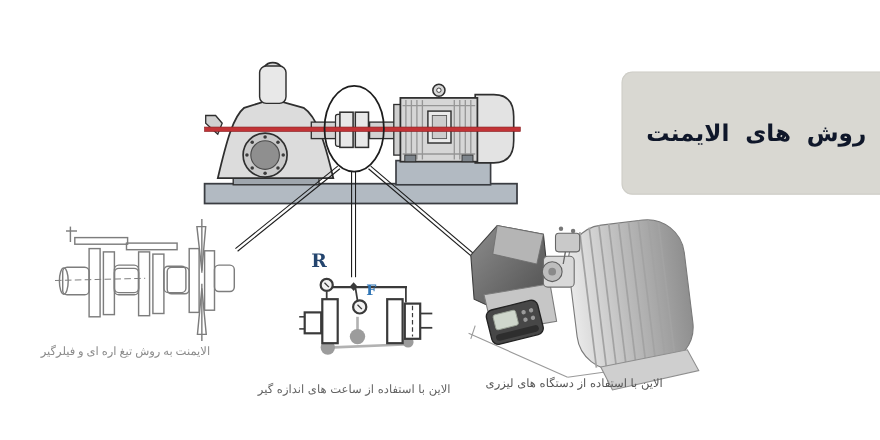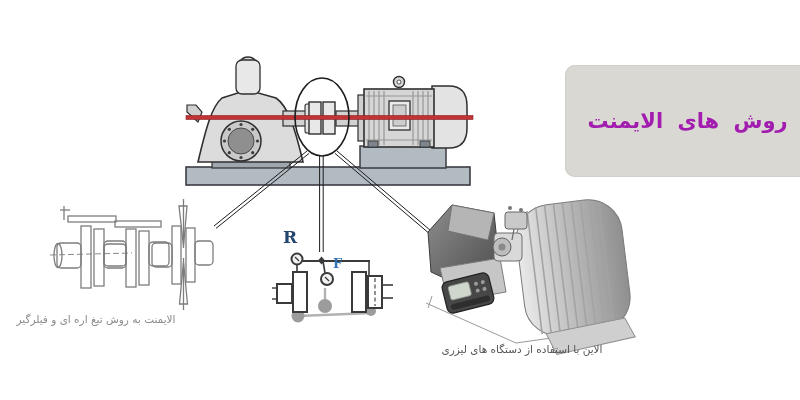--- a/index.html
+++ b/index.html
@@ -9,28 +9,28 @@
   }
   .stage svg{position:absolute;left:0;top:0;}
   .title-box{
     position:absolute;left:565px;top:65px;width:245px;height:112px;
     background:#d9d8d2;border-radius:10px 10px 10px 10px;
     box-shadow:inset 0 0 0 1px #cfcec8;
     display:flex;flex-direction:column;justify-content:center;align-items:center;
     gap:10px;direction:rtl;
   }
   .title-line{
-    font-weight:bold;font-size:21px;color:#a21caf;letter-spacing:0.5px;
+    font-weight:bold;font-size:21px;color:#0f172a;letter-spacing:0.5px;
     word-spacing:7px;white-space:nowrap;
   }
   .caption{
     position:absolute;direction:rtl;text-align:center;white-space:nowrap;
     font-size:10.5px;color:#6e6e6e;
   }
-  .cap-left{left:5px;top:313px;width:182px;color:#8a8a8a;}
+  .cap-left{left:23px;top:313px;width:182px;color:#8a8a8a;font-family:Liberation Serif, serif;}
   .cap-mid{left:228px;top:348px;width:188px;color:#636363;}
   .cap-right{left:423px;top:343px;width:198px;color:#565656;}
 </style>
 </head>
 <body>
 
 <div class="stage">
 
   <svg width="800" height="400" viewBox="0 0 800 400">
 
@@ -236,15 +236,16 @@
         <rect x="448" y="300" width="40" height="6" rx="3" fill="#2e2e2e"></rect>
       </g>
     </g>
   </svg>
 
   <div class="title-box">
     <div class="title-line">روش های الایمنت</div>
   </div>
 
   <div class="caption cap-left">الایمنت به روش تیغ اره ای و فیلرگیر</div>
+  <div class="caption cap-mid">الاین با استفاده از ساعت های اندازه گیر</div>
   <div class="caption cap-right">الاین با استفاده از دستگاه های لیزری</div>
 
 </div>
 
 </body></html>

